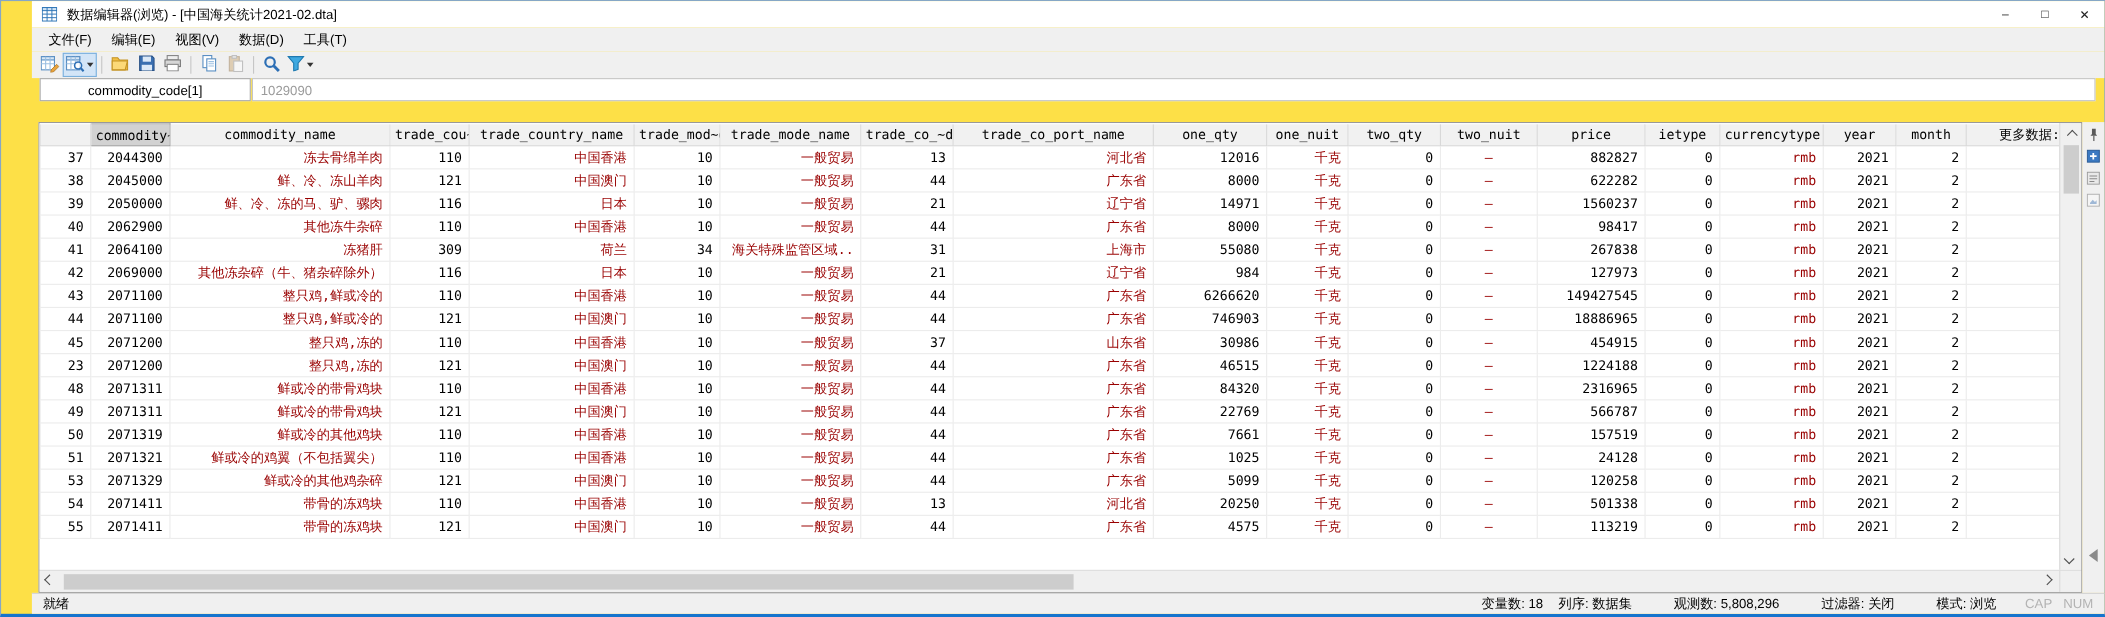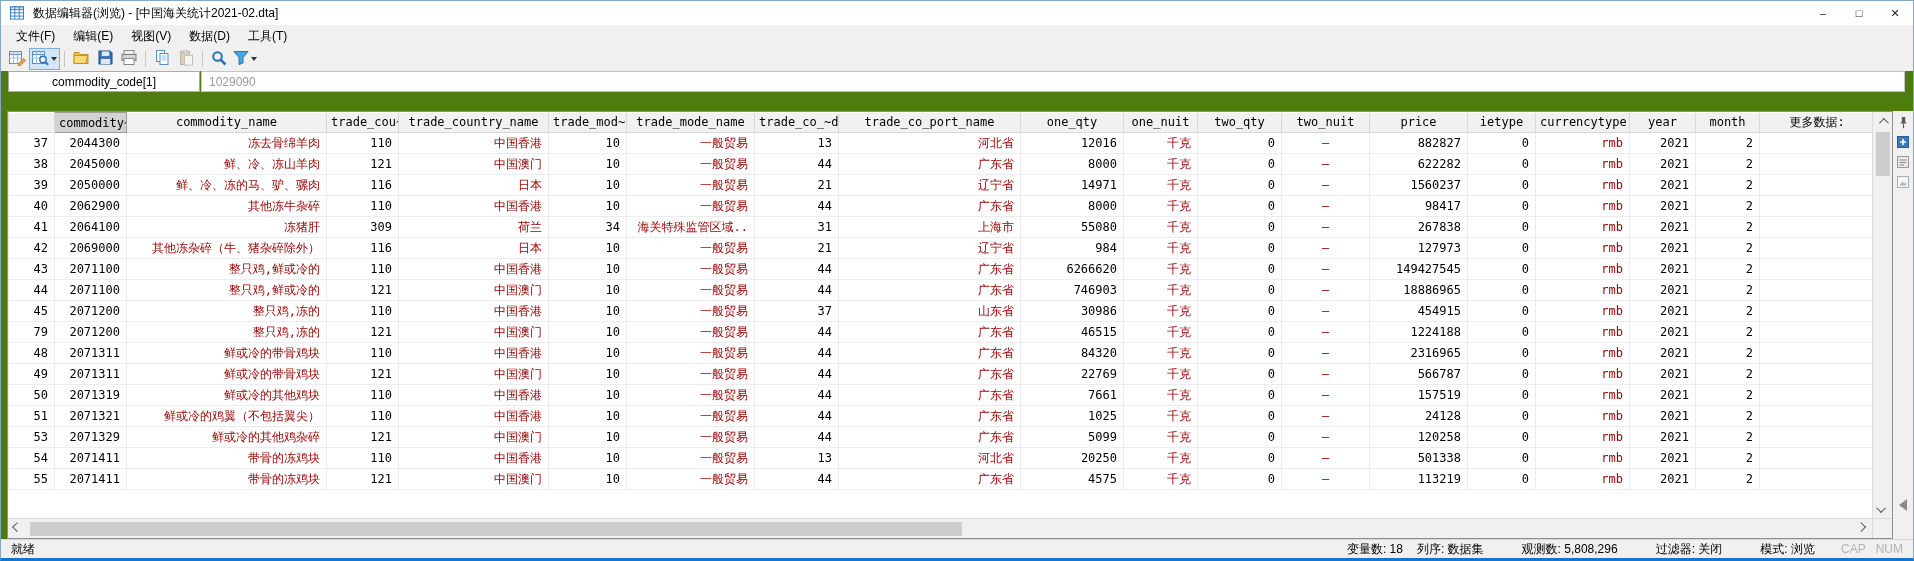--- a/index.html
+++ b/index.html
@@ -1,19 +1,19 @@
 <!DOCTYPE html>
 <html><head>
 <meta charset="utf-8">
 <style>
   * { box-sizing: border-box; margin: 0; padding: 0; }
   html,body { width:1914px; height:561px; overflow:hidden; background:#e8e8e8;
               font-family:"Liberation Sans","DejaVu Sans",sans-serif; font-size:12px; color:#000; }
-  .window { width:1914px; height:561px; background:#4d7c0f; border:1px solid #86a7c6;
-            border-bottom:3px solid #1574cd; display:flex; flex-direction:column; }
+  .window { width:1914px; height:561px; background:#fde047; border:1px solid #86a7c6;
+            border-bottom:3px solid #1574cd; display:flex; flex-direction:column;padding-left:28px; }
 
   
   .titlebar { height:24px; background:#ffffff; display:flex; align-items:center; padding-left:9px; flex:none; }
   .title-text { margin-left:9px; font-size:12px; }
   .win-controls { margin-left:auto; display:flex; height:100%; }
   .win-btn { width:36px; height:100%; display:flex; align-items:center; justify-content:center;
              font-size:11px; color:#222; cursor:default; }
 
   
   .menubar { height:22px; display:flex; padding-left:6px; background:#f0f0f0; flex:none; }
@@ -425,21 +425,21 @@
                   <td class="t-num">0</td>
                   <td class="t-dash">–</td>
                   <td class="t-num">454915</td>
                   <td class="t-num">0</td>
                   <td class="t-red">rmb</td>
                   <td class="t-num">2021</td>
                   <td class="t-num">2</td>
                   <td class="t-more"></td>
                 </tr>
                 <tr>
-                  <td class="gutter">79</td>
+                  <td class="gutter">23</td>
                   <td class="t-num">2071200</td>
                   <td class="t-red">整只鸡,冻的</td>
                   <td class="t-num">121</td>
                   <td class="t-red">中国澳门</td>
                   <td class="t-num">10</td>
                   <td class="t-red">一般贸易</td>
                   <td class="t-num">44</td>
                   <td class="t-red">广东省</td>
                   <td class="t-num">46515</td>
                   <td class="t-red">千克</td>

